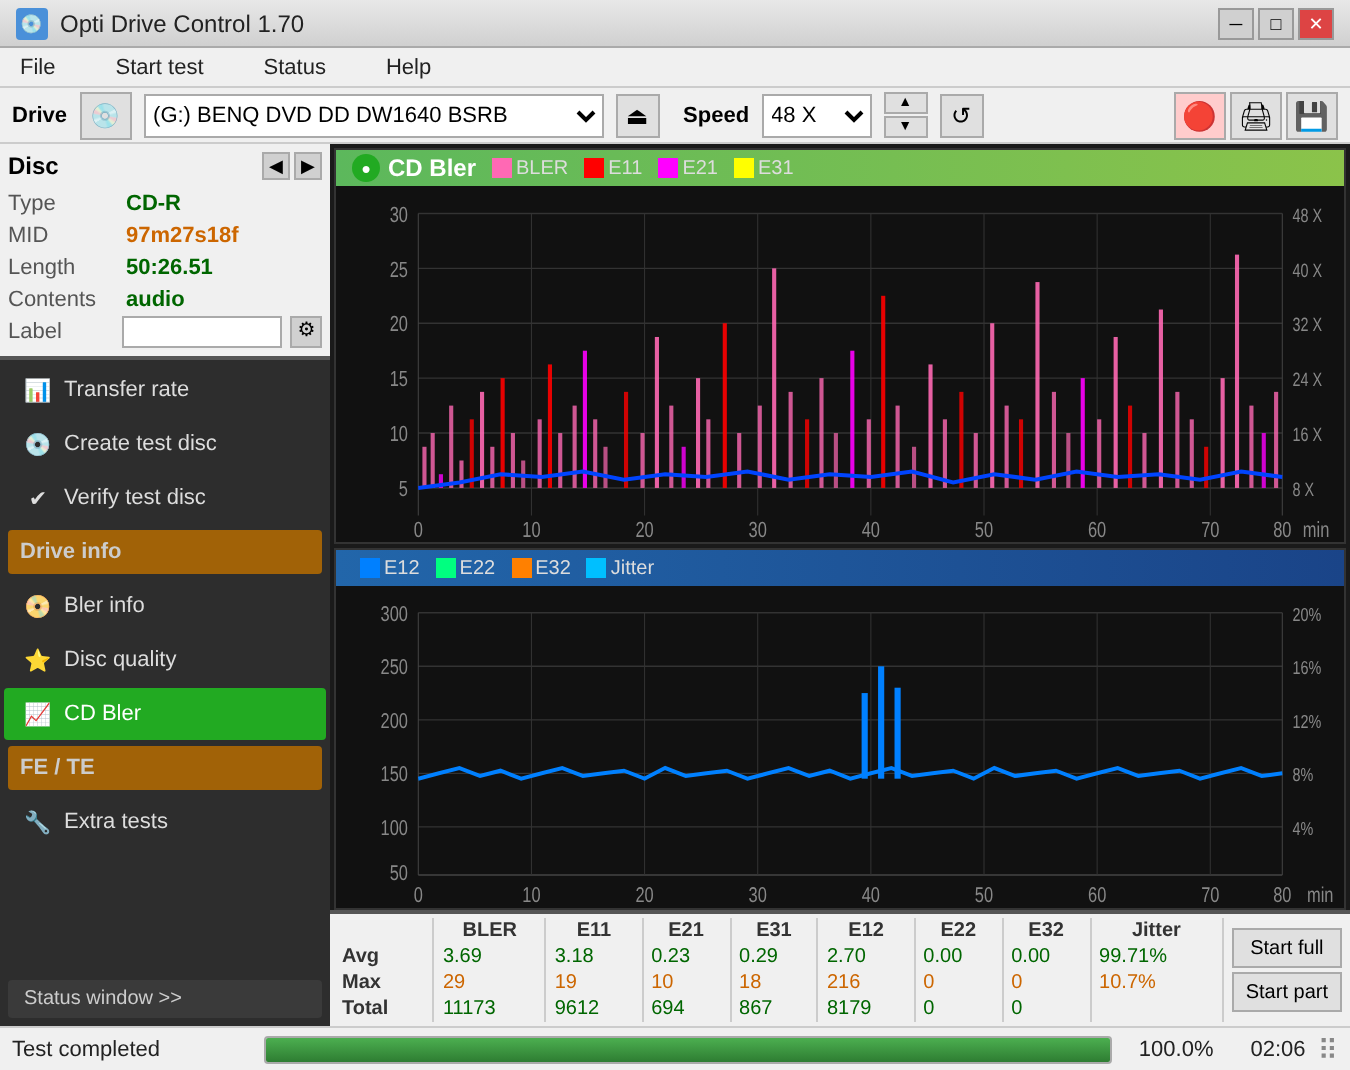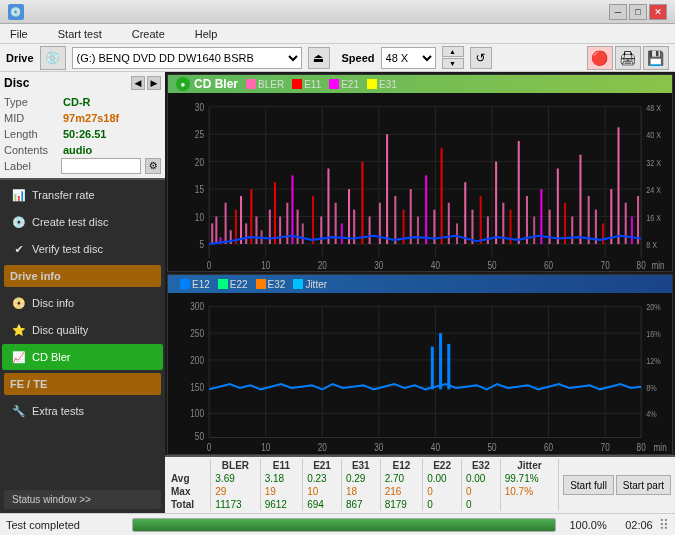--- a/index.html
+++ b/index.html
@@ -223,42 +223,43 @@
     .progress-bar-fill {
       height: 100%;
       background: linear-gradient(to bottom, #4caf50, #2e7d32);
     }
     .progress-pct { min-width: 45px; color: #222; text-align: right; }
     .status-time { color: #222; min-width: 40px; text-align: right; }
     .status-resize { color: #888; font-size: 14px; }
 
     .stats-row { display: flex; align-items: center; }
     .stats-main { flex: 1; }
-    .stats-btns { display: flex; flex-direction: row; gap: 2px; padding: 2px 4px; }
+    .stats-btns { display: flex; flex-direction: column; gap: 2px; padding: 2px 4px; }
   </style>
 </head>
 <body>
 
 <div class="title-bar">
   <div class="title-bar-left">
     <div class="title-bar-icon">
       <span>💿</span>
     </div>
+    <span class="title-bar-text">Opti Drive Control 1.70</span>
   </div>
   <div class="title-bar-buttons">
     <button class="title-btn">─</button>
     <button class="title-btn">□</button>
     <button class="title-btn">✕</button>
   </div>
 </div>
 
 <div class="menu-bar">
   <span class="menu-item">File</span>
   <span class="menu-item">Start test</span>
-  <span class="menu-item">Create</span>
+  <span class="menu-item">Status</span>
   <span class="menu-item">Help</span>
 </div>
 
 <div class="drive-bar">
   <span class="drive-label">Drive</span>
   <div class="toolbar-icon" style="font-size:12px;">💿</div>
   <select class="drive-select">
     <option>(G:)  BENQ DVD DD DW1640 BSRB</option>
   </select>
   <div class="drive-btn">⏏</div>
@@ -328,21 +329,21 @@
         <span class="si-icon">✔</span>
         <span>Verify test disc</span>
       </div>
 
       <div class="sidebar-section-box">
         <div class="sidebar-section-box-title">Drive info</div>
       </div>
 
       <div class="sidebar-item">
         <span class="si-icon">📀</span>
-        <span>Disc info</span>
+        <span>Bler info</span>
       </div>
       <div class="sidebar-item">
         <span class="si-icon">⭐</span>
         <span>Disc quality</span>
       </div>
       <div class="sidebar-item active">
         <span class="si-icon">📈</span>
         <span>CD Bler</span>
       </div>
 

